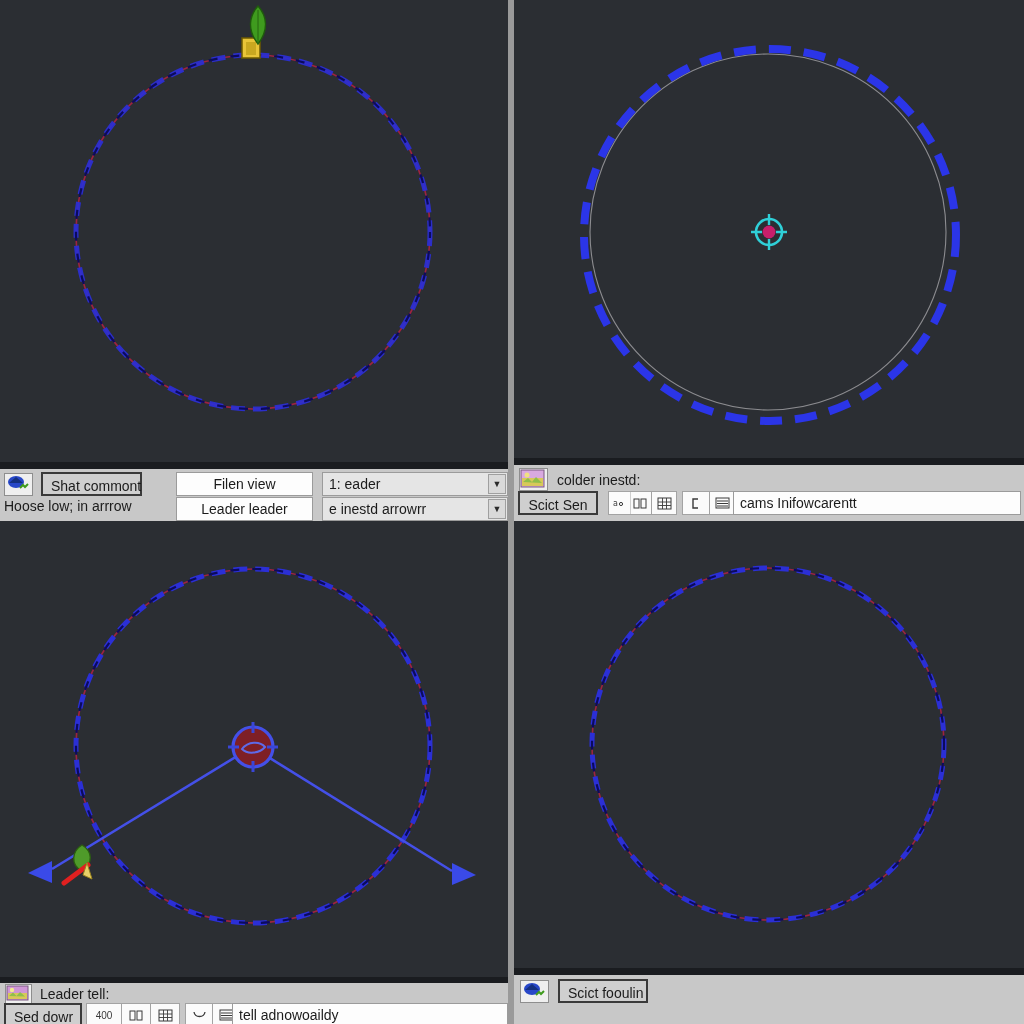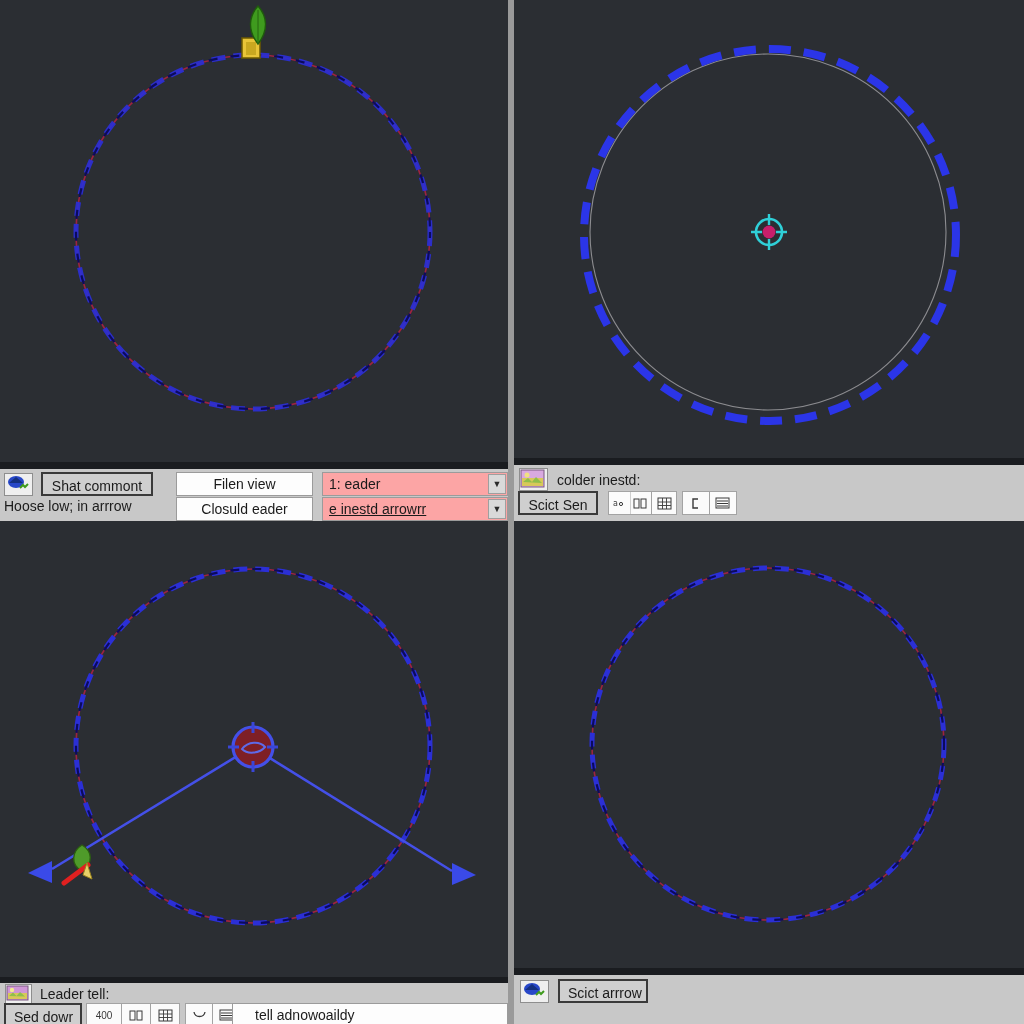--- a/index.html
+++ b/index.html
@@ -40,24 +40,24 @@
   .btn{
     border:2px solid #3a3a3a;background:#cfcfcf;
     font-size:14px;color:#1b1b1b;
     padding:2px 8px;height:24px;line-height:20px;
     white-space:nowrap;box-sizing:border-box;
     font-family:"Liberation Sans", sans-serif;
   }
   .field{
     background:#fdfdfd;border:1px solid #9b9b9b;
     height:24px;line-height:22px;font-size:14px;color:#1b1b1b;
-    padding:0 22px;box-sizing:border-box;white-space:nowrap;overflow:hidden;
+    padding:0 6px;box-sizing:border-box;white-space:nowrap;overflow:hidden;
   }
   .combo{
-    position:relative;background:#fca5a5;border:1px solid #9b9b9b;
+    position:relative;background:#e5e5e5;border:1px solid #9b9b9b;
     height:24px;line-height:22px;font-size:14px;color:#1b1b1b;
     padding:0 22px 0 6px;box-sizing:border-box;white-space:nowrap;overflow:hidden;
   }
   .combo .arrow{
     position:absolute;right:1px;top:1px;width:18px;height:20px;
     background:#d9d9d9;border:1px solid #9f9f9f;box-sizing:border-box;
     display:flex;align-items:center;justify-content:center;
     font-size:9px;color:#2a2a2a;
   }
   .plainlabel{font-size:14px;color:#1b1b1b;white-space:nowrap;}
@@ -154,44 +154,44 @@
     <div class="panel-topstripe"></div>
 
     <div class="row" style="left:4px;top:10px;">
       <span class="app-icon">
         <svg width="25" height="19" viewBox="0 0 25 19">
           <ellipse cx="11" cy="8" rx="8" ry="6" fill="#2747c8"></ellipse>
           <path d="M4 9 L11 3 L18 9 Z" fill="#15307f"></path>
           <path d="M15 14 l3 -3 l2 2 l3 -3" stroke="#3f9b1e" stroke-width="2" fill="none"></path>
         </svg>
       </span>
-      <button class="btn" style="margin-left:8px;width:112px;">Shat commont</button>
+      <button class="btn" style="margin-left:8px;width:101px;">Shat commont</button>
     </div>
 
     <div class="row" style="left:176px;top:10px;">
       <div class="field" style="width:137px;text-align:center;">Filen view</div>
     </div>
 
     <div class="row" style="left:322px;top:10px;">
       <div class="combo" style="width:186px;">
         <span>1: eader</span>
         <span class="arrow">▼</span>
       </div>
     </div>
 
     <div class="row" style="left:4px;top:36px;">
       <span class="plainlabel">Hoose low; in arrrow</span>
     </div>
 
     <div class="row" style="left:176px;top:35px;">
-      <div class="field" style="width:137px;text-align:center;">Closuld eader</div>
+      <div class="field" style="width:137px;text-align:center;">Leader leader</div>
     </div>
 
     <div class="row" style="left:322px;top:35px;">
-      <div class="combo" style="width:186px;text-decoration:underline;">
+      <div class="combo" style="width:186px;">
         <span>e inestd arrowrr</span>
         <span class="arrow">▼</span>
       </div>
     </div>
   </div>
 
   <div class="panel" style="left:514px;top:458px;width:510px;height:63px;">
     <div class="panel-topstripe"></div>
 
     <div class="row" style="left:5px;top:10px;">
@@ -243,20 +243,23 @@
       <div class="iconbar" style="width:28px;margin-left:-1px;">
         <span class="ic">
           <svg width="15" height="12" viewBox="0 0 15 12">
             <rect x="1" y="1" width="13" height="10" fill="none" stroke="#3a3a3a"></rect>
             <path d="M2 4 H13 M2 6.5 H13 M2 9 H13" stroke="#3a3a3a" stroke-width="1.2"></path>
           </svg>
         </span>
       </div>
     </div>
 
+    <div class="row" style="left:219px;top:33px;">
+      <div class="field" style="width:288px;">cams Inifowcarentt</div>
+    </div>
   </div>
 
   <div class="panel" style="left:0;top:977px;width:508px;height:47px;">
     <div class="panel-topstripe" style="height:6px;"></div>
 
     <div class="row" style="left:5px;top:7px;">
       <span class="app-icon" style="height:18px;width:25px;">
         <svg width="23" height="16" viewBox="0 0 23 16">
           <rect x="1" y="1" width="21" height="14" fill="#cf96d6" stroke="#7a5a80"></rect>
           <rect x="2" y="8" width="19" height="6" fill="#d8c85a"></rect>
@@ -317,17 +320,17 @@
     <div class="panel-topstripe"></div>
 
     <div class="row" style="left:6px;top:11px;">
       <span class="app-icon">
         <svg width="25" height="19" viewBox="0 0 25 19">
           <ellipse cx="11" cy="8" rx="8" ry="6" fill="#2747c8"></ellipse>
           <path d="M4 9 L11 3 L18 9 Z" fill="#15307f"></path>
           <path d="M15 14 l3 -3 l2 2 l3 -3" stroke="#3f9b1e" stroke-width="2" fill="none"></path>
         </svg>
       </span>
-      <button class="btn" style="margin-left:9px;width:90px;text-align:center;">Scict arrrow</button>
+      <button class="btn" style="margin-left:9px;width:90px;text-align:center;">Scict fooulin</button>
     </div>
   </div>
 
 </div>
 
 </body></html>

